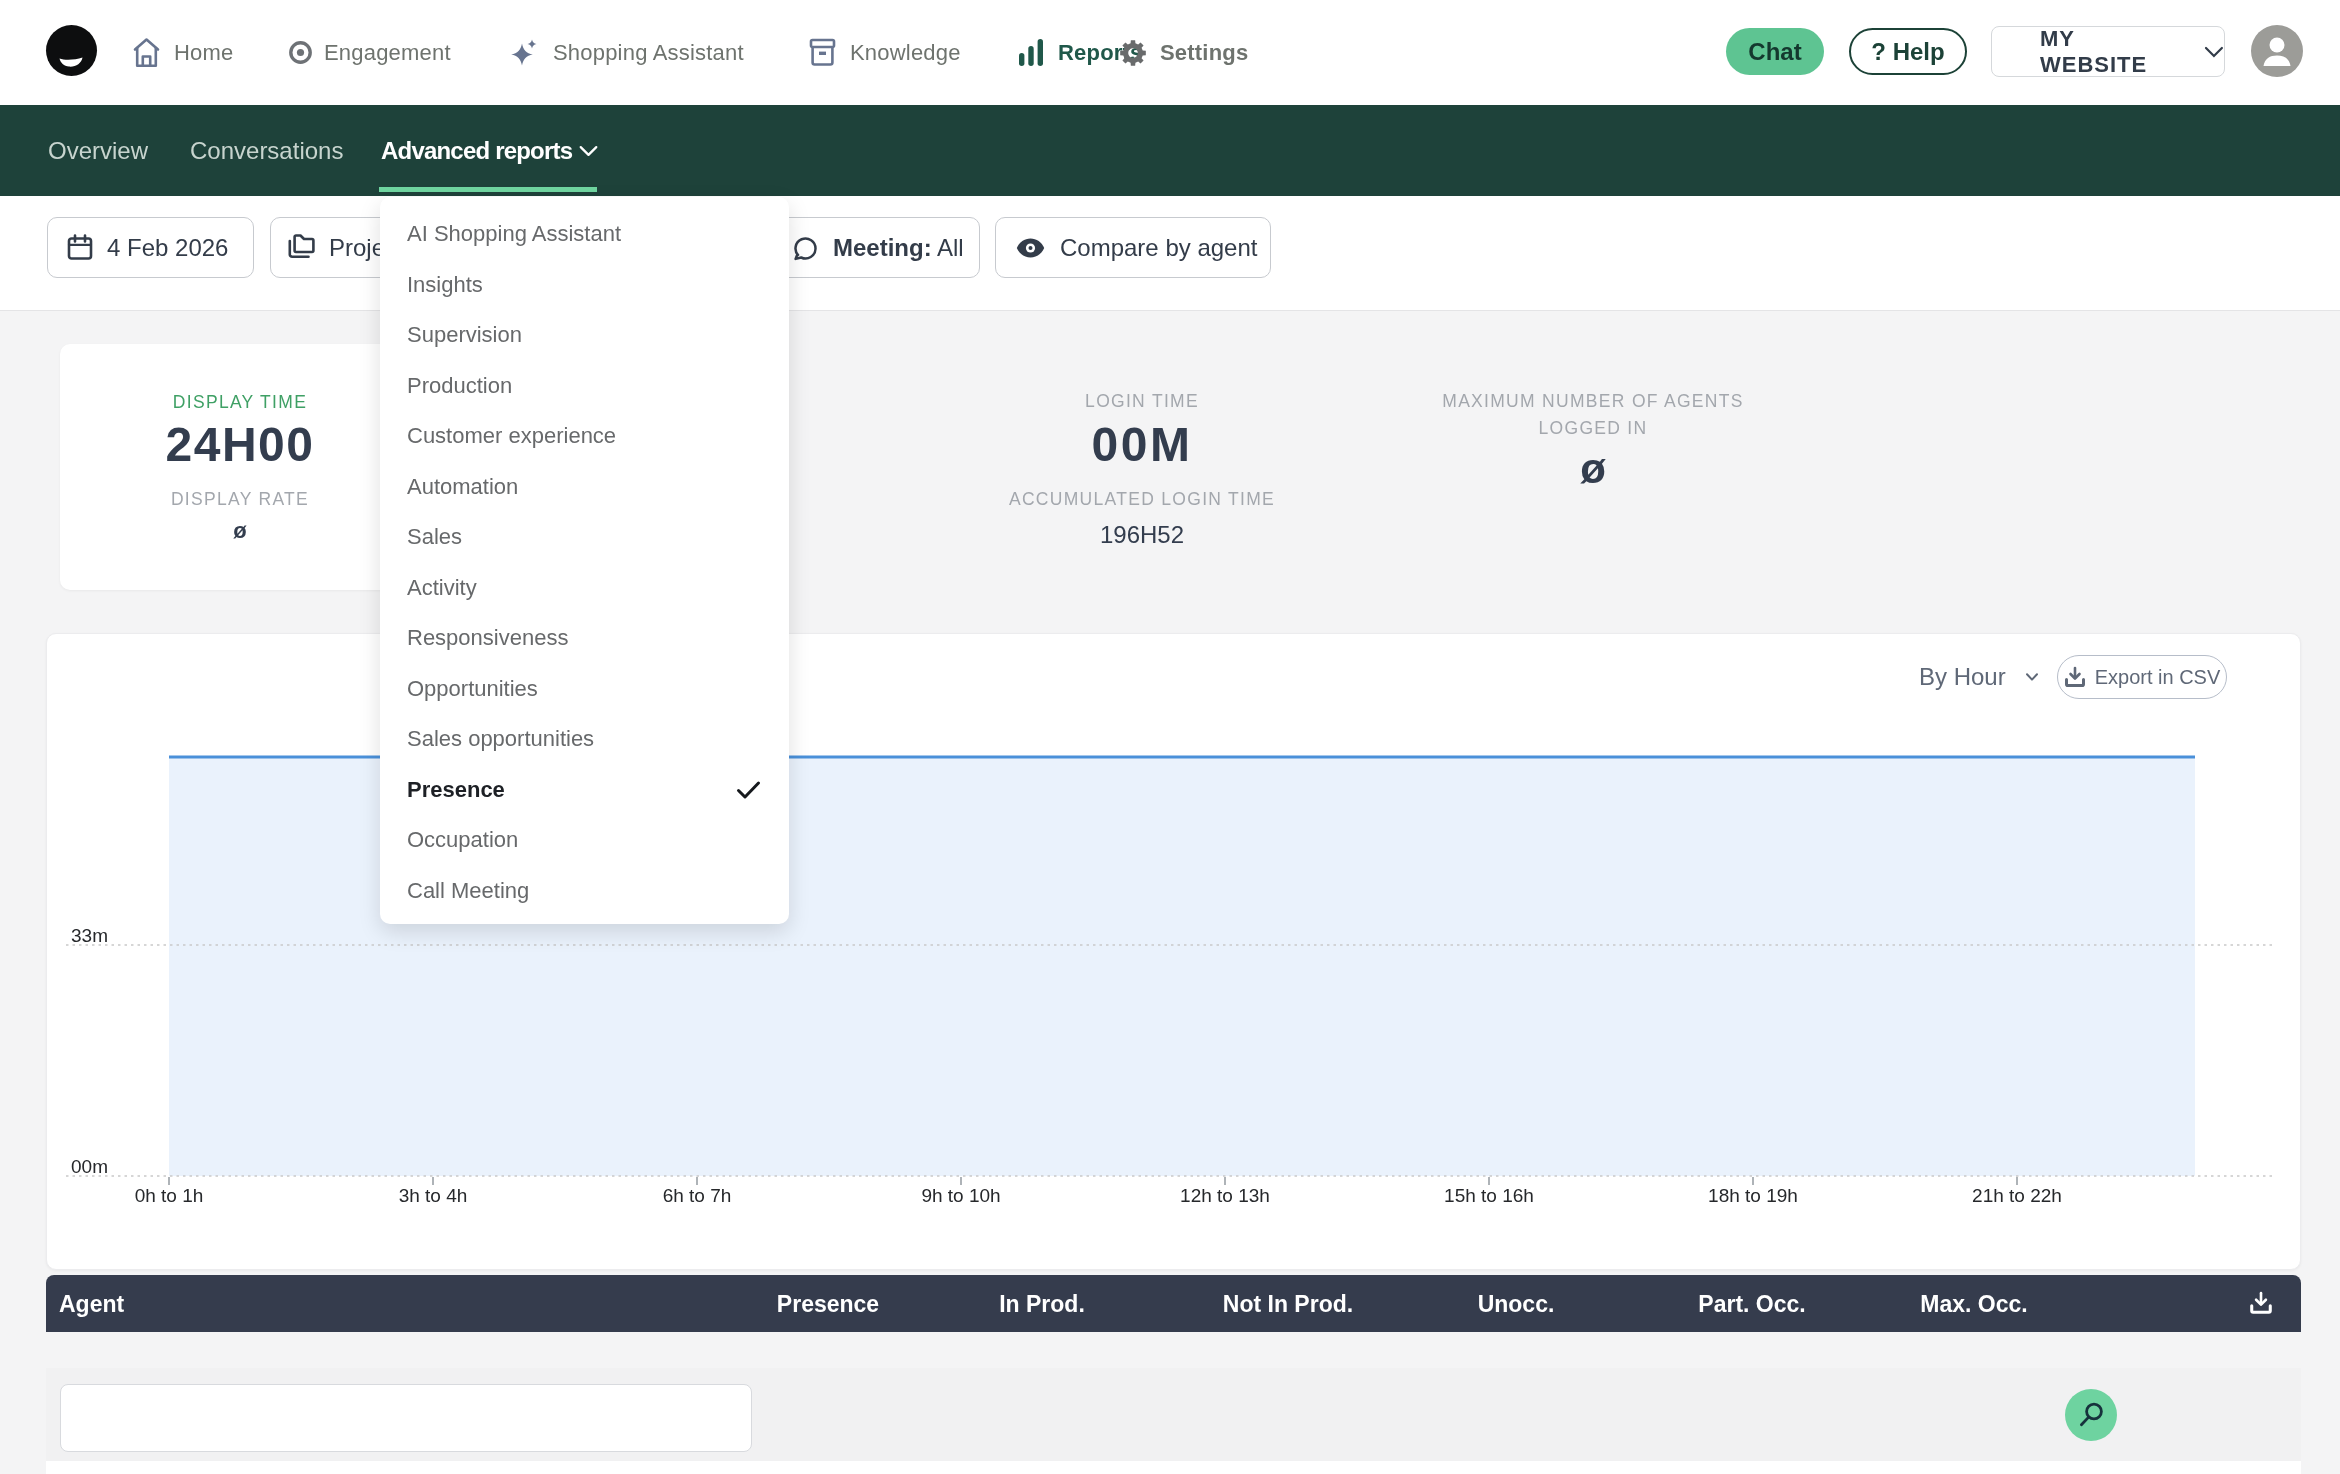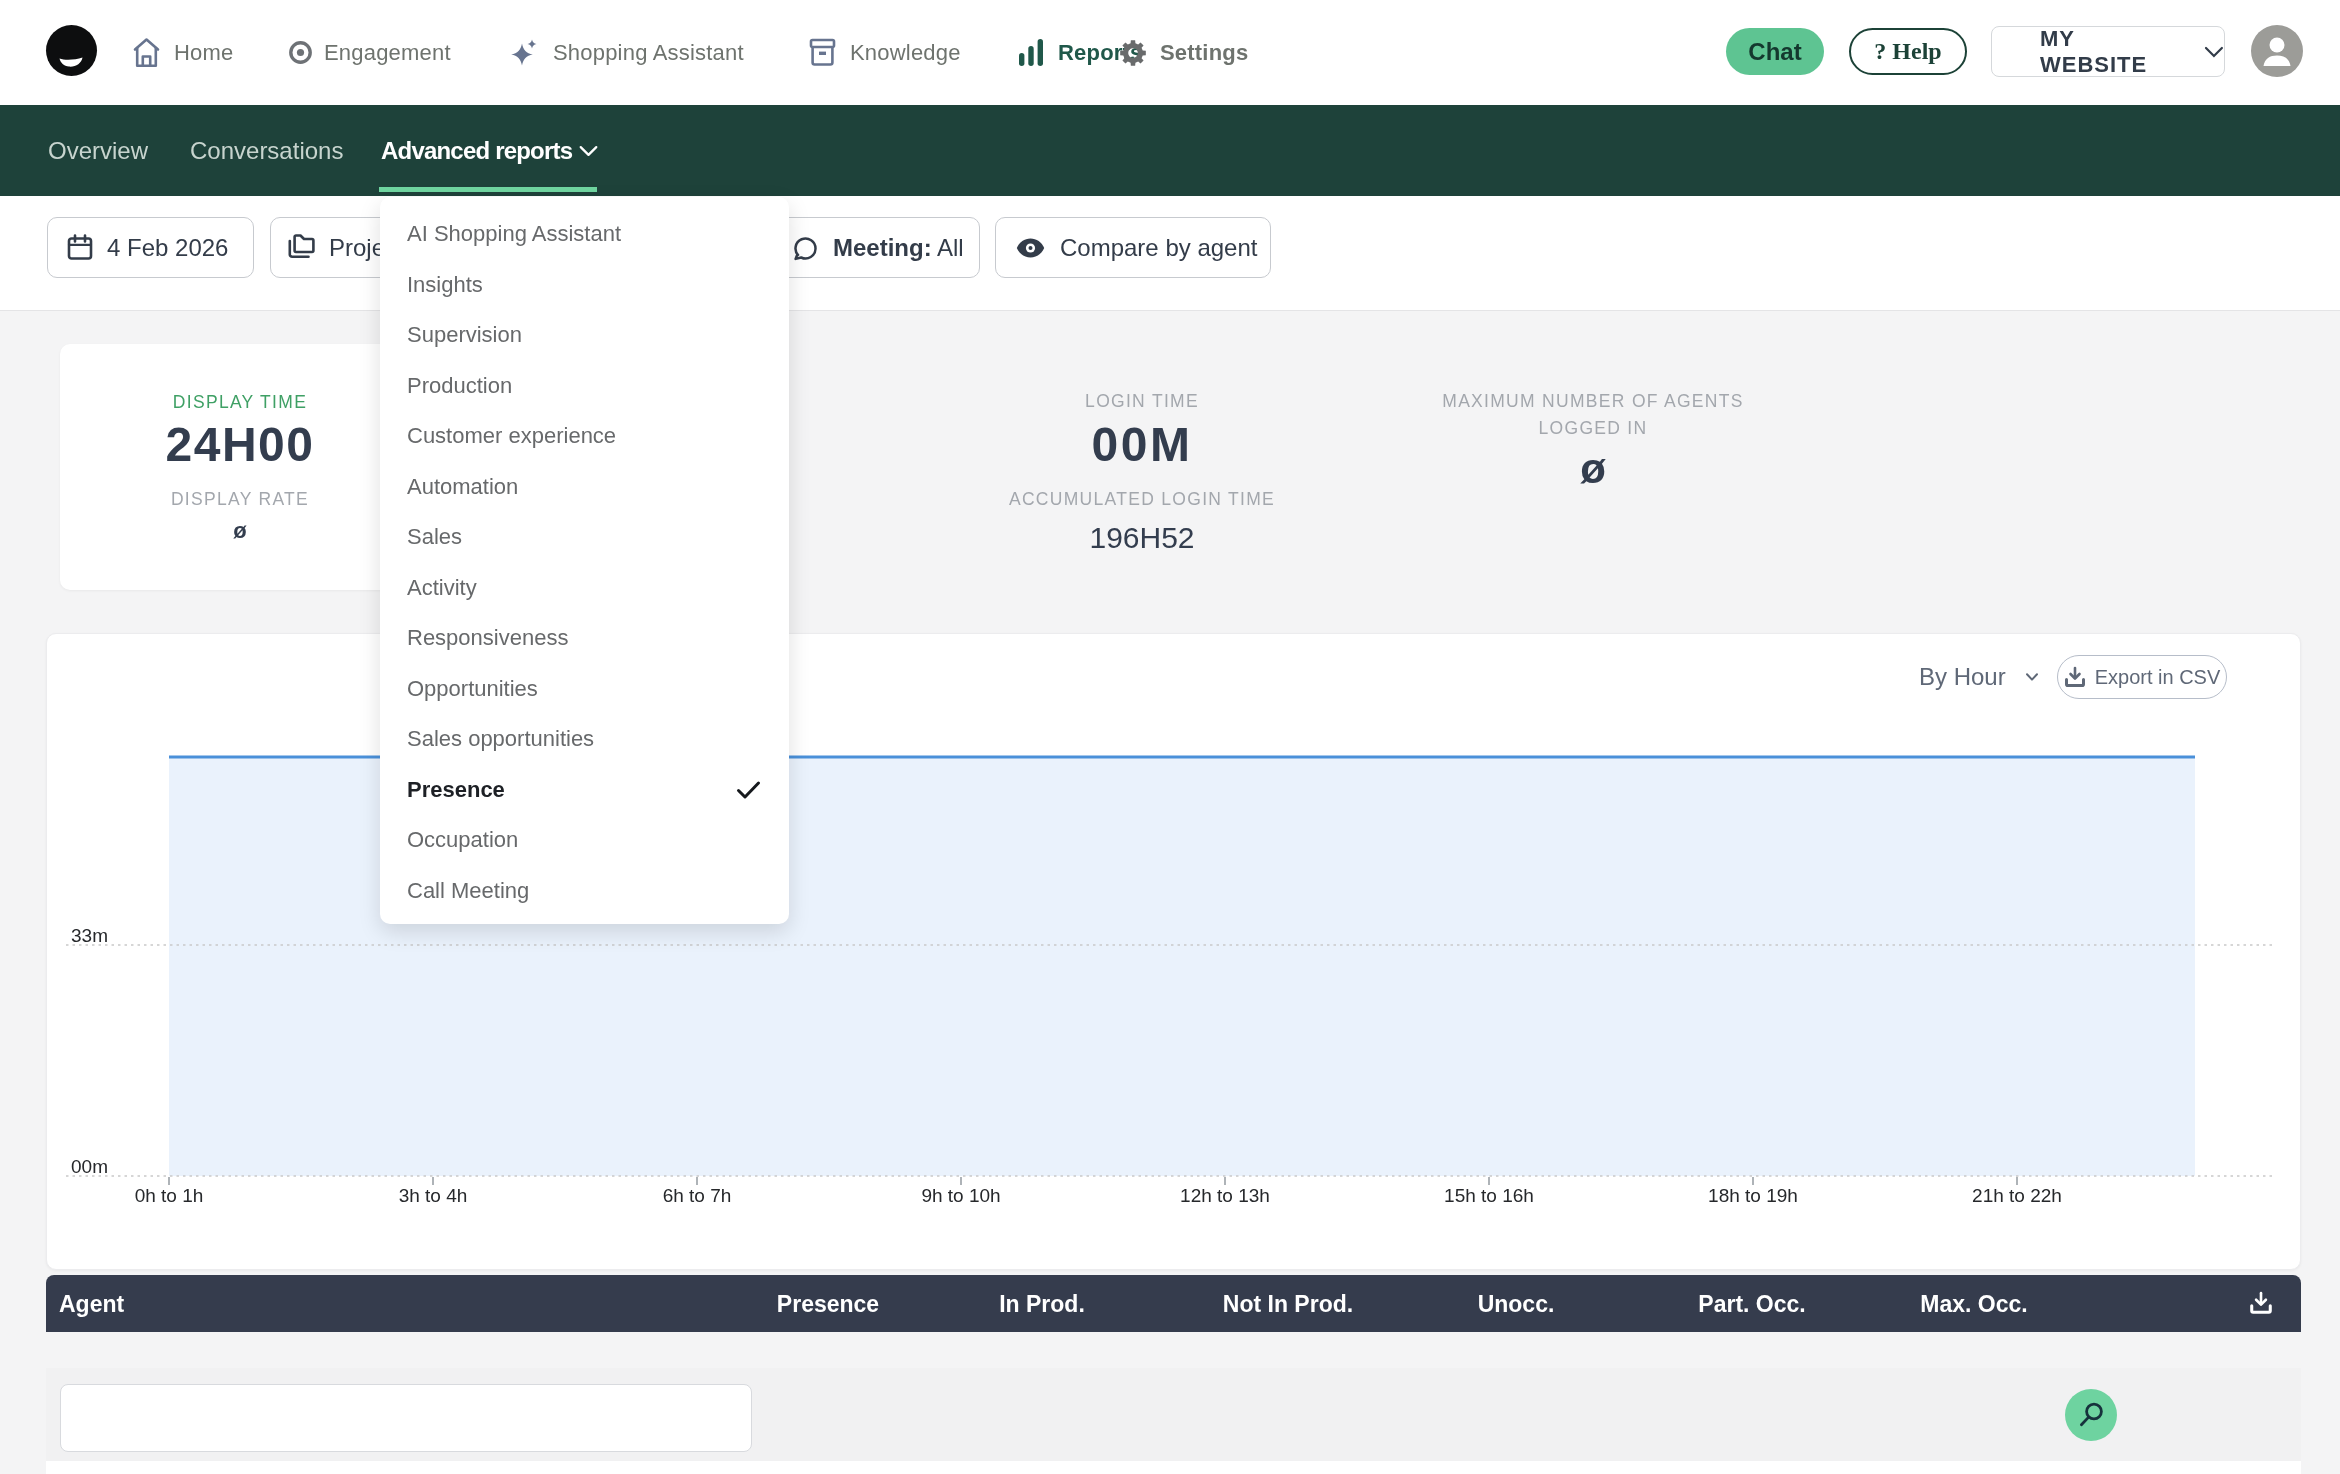--- a/index.html
+++ b/index.html
@@ -92,21 +92,21 @@
     </svg>
     <span>Reports</span>
   </div>
   <div class="navitem" style="left:1120px;font-weight:bold;">
     <svg width="26" height="26" viewBox="0 0 26 26" fill="#696b6c">
       <path fill-rule="evenodd" d="M22.70 10.58 L25.82 10.85 L25.82 15.15 L22.70 15.42 L21.57 18.15 L23.58 20.55 L20.55 23.58 L18.15 21.57 L15.42 22.70 L15.15 25.82 L10.85 25.82 L10.58 22.70 L7.85 21.57 L5.45 23.58 L2.42 20.55 L4.43 18.15 L3.30 15.42 L0.18 15.15 L0.18 10.85 L3.30 10.58 L4.43 7.85 L2.42 5.45 L5.45 2.42 L7.85 4.43 L10.58 3.30 L10.85 0.18 L15.15 0.18 L15.42 3.30 L18.15 4.43 L20.55 2.42 L23.58 5.45 L21.57 7.85 Z M17.80 13.00 A4.8 4.8 0 1 0 8.20 13.00 A4.8 4.8 0 1 0 17.80 13.00 Z"></path>
     </svg>
     <span>Settings</span>
   </div>
   <div class="abs" style="left:1726px;top:28px;width:98px;height:47px;border-radius:24px;background:#5ec492;display:flex;align-items:center;justify-content:center;color:#14382e;font-size:24px;font-weight:700;">Chat</div>
-  <div class="abs" style="left:1849px;top:28px;width:118px;height:47px;border-radius:24px;background:#fff;border:2px solid #1c4237;display:flex;align-items:center;justify-content:center;color:#1c4237;font-size:24px;font-weight:700;font-family:Liberation Serif, serif;">? Help</div>
+  <div class="abs" style="left:1849px;top:28px;width:118px;height:47px;border-radius:24px;background:#fff;border:2px solid #1c4237;display:flex;align-items:center;justify-content:center;color:#1c4237;font-size:24px;font-weight:700;">? Help</div>
   <div class="abs" style="left:1991px;top:26px;width:234px;height:51px;border-radius:8px;background:#fff;border:1.5px solid #d5d8db;display:flex;align-items:center;justify-content:center;gap:16px;color:#323c49;font-size:22px;font-weight:700;letter-spacing:1px;padding-left:48px;">MY WEBSITE
     <svg width="20" height="12" viewBox="0 0 20 12" fill="none" stroke="#323c49" stroke-width="2.2" stroke-linecap="round">
         <path d="M2 2 L10 10 L18 2"></path>
       </svg>
   </div>
   <svg class="abs" style="left:2251px;top:25px;" width="52" height="52" viewBox="0 0 52 52">
     <circle cx="26" cy="26" r="26" fill="#9c9c98"></circle>
     <circle cx="26" cy="20" r="7.5" fill="#fff"></circle>
     <path d="M12.5 41 C13.5 33.5 19 30.5 26 30.5 C33 30.5 38.5 33.5 39.5 41 Z" fill="#fff"></path>
   </svg>
@@ -155,21 +155,21 @@
     <div class="abs statval" style="left:240px;top:106px;transform:translateX(-50%);">24H00</div>
     <div class="abs statlabel" style="left:240px;top:178px;transform:translateX(-50%);">DISPLAY RATE</div>
     <div class="abs" style="left:240px;top:207px;transform:translateX(-50%);color:#333d4e;font-size:22px;font-weight:700;">ø</div>
 
     <div class="abs statlabel" style="right:1559px;top:80px;">ME</div>
     <div class="abs statlabel" style="right:1557px;top:178px;">ATE</div>
 
     <div class="abs statlabel" style="left:1142px;top:80px;transform:translateX(-50%);">LOGIN TIME</div>
     <div class="abs statval" style="left:1142px;top:106px;transform:translateX(-50%);letter-spacing:2.5px;">00M</div>
     <div class="abs statlabel" style="left:1142px;top:178px;transform:translateX(-50%);">ACCUMULATED LOGIN TIME</div>
-    <div class="abs" style="left:1142px;top:210px;transform:translateX(-50%);color:#333d4e;font-size:30px;">196H52</div>
+    <div class="abs" style="left:1142px;top:210px;transform:translateX(-50%);color:#333d4e;font-size:24px;">196H52</div>
 
     <div class="abs statlabel" style="left:1593px;top:80px;transform:translateX(-50%);">MAXIMUM NUMBER OF AGENTS</div>
     <div class="abs statlabel" style="left:1593px;top:107px;transform:translateX(-50%);">LOGGED IN</div>
     <div class="abs" style="left:1593px;top:134px;transform:translateX(-50%);color:#333d4e;font-size:42px;font-weight:600;">ø</div>
 
     <div class="abs" id="chartcard"></div>
     <div class="abs" style="left:1919px;top:352px;display:flex;align-items:center;gap:20px;color:#5f6877;font-size:24px;">By Hour
       <svg width="12" height="8" viewBox="0 0 12 8" fill="none" stroke="#5f6877" stroke-width="2" stroke-linecap="round" stroke-linejoin="round">
           <path d="M1 1.2 L6 6.6 L11 1.2"></path>
         </svg>

